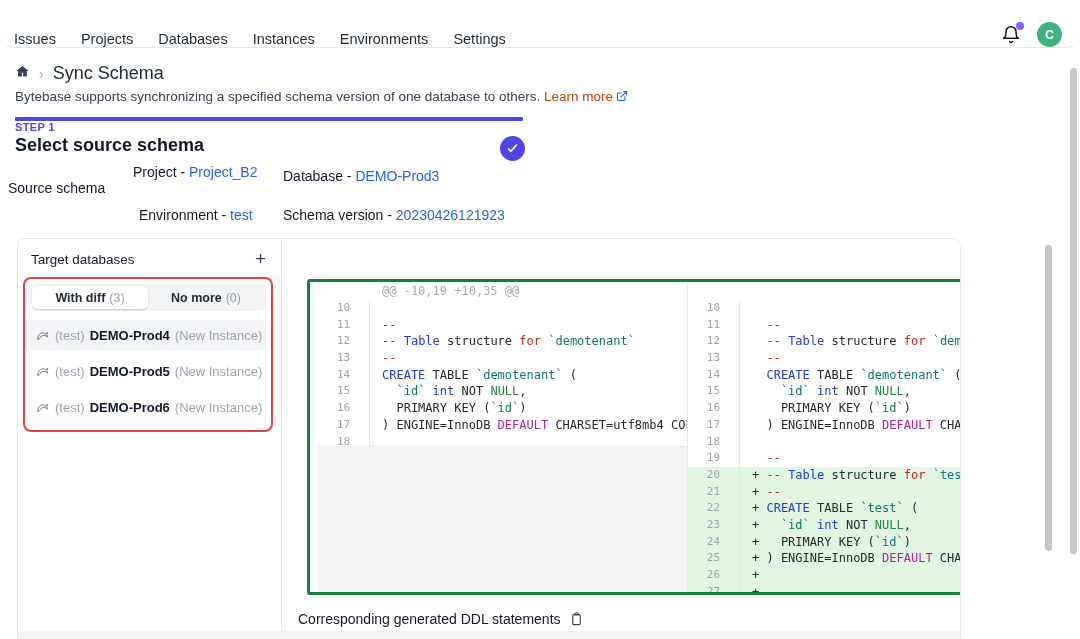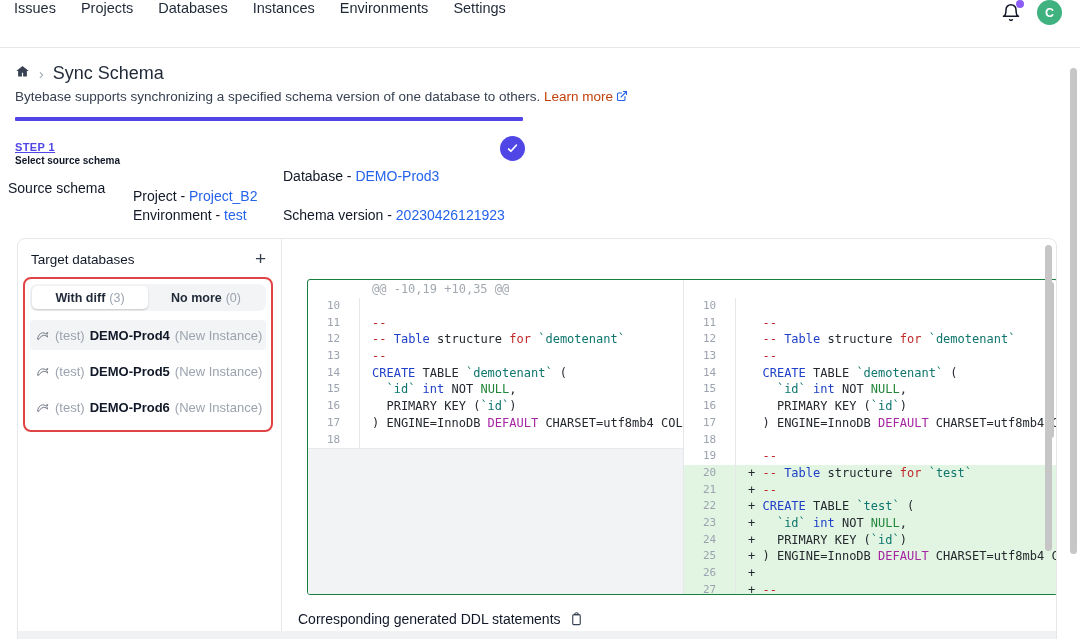--- a/index.html
+++ b/index.html
@@ -2,54 +2,54 @@
 <html><head>
 <meta charset="utf-8">
 <style>
   * { margin:0; padding:0; box-sizing:border-box; }
   html,body { width:1080px; height:639px; overflow:hidden; background:#fff;
     font-family:"Liberation Sans", sans-serif; color:#111827; }
   .stage { position:relative; width:1080px; height:639px; background:#fff; }
 
   
   .topnav { position:absolute; left:0; top:0; width:1080px; height:48px;
-    border-bottom:1px solid #e5e7eb; display:flex; align-items:flex-start; padding:0 14px; }
+    border-bottom:1px solid #e5e7eb; display:flex; align-items:flex-end; padding:0 14px;border-radius:14px; }
   .nav-links { display:flex; gap:25px; }
   .nav-link { font-size:14.5px; font-weight:500; color:#1f2937; cursor:pointer; }
   .nav-right { margin-left:auto; display:flex; align-items:center; gap:16px; padding-right:4px; }
   .bell-wrap { position:relative; width:20px; height:20px; }
   .bell-dot { position:absolute; right:-3px; top:-3px; width:8px; height:8px; border-radius:50%; }
   .avatar { width:25px; height:25px; border-radius:50%; color:#fff; font-size:12.5px; font-weight:600;
     display:flex; align-items:center; justify-content:center; }
 
   
   .breadcrumb { position:absolute; left:15px; top:63px; display:flex; align-items:center; gap:9px; }
   .crumb-sep { color:#9ca3af; font-size:14px; line-height:1; }
   .crumb-page { font-size:18px; color:#1f2937; }
   .intro { position:absolute; left:15px; top:89px; font-size:13.5px; color:#374151; }
   .intro a { color:#c2410c; text-decoration:none; cursor:pointer; }
   .ext-icon { display:inline-block; vertical-align:-1px; margin-left:3px; }
 
   
   .step { position:absolute; top:117px; }
   .step .bar { height:4px; border-radius:1px; }
-  .step .lbl { margin-top:20px; font-size:11px; font-weight:700; letter-spacing:.4px;text-decoration:underline; }
-  .step .ttl { margin-top:2px; font-size:10px; font-weight:600; color:#111827; }
+  .step .lbl { margin-top:0; font-size:11px; font-weight:700; letter-spacing:.4px; }
+  .step .ttl { margin-top:2px; font-size:18px; font-weight:600; color:#111827; }
   .step1 { left:15px; width:508px; }
   .step2 { left:546px; width:511px; }
   .check-circle { position:absolute; left:500px; top:136px; width:25px; height:25px; border-radius:50%;
     display:flex; align-items:center; justify-content:center; }
 
   
   .src-head { position:absolute; left:8px; top:180px; font-size:14px; font-weight:400; }
   .kv { position:absolute; font-size:14px; color:#111827; }
   .kv a { color:#2563eb; text-decoration:none; cursor:pointer; }
 
   
-  .card { position:absolute; left:17px; top:238px; width:1040px; height:402px;
+  .card { position:absolute; left:17px; top:238px; width:944px; height:402px;
     border:1px solid #e5e7eb; border-radius:8px 8px 0 0; background:#fff; overflow:hidden; }
   .left-panel { position:absolute; left:0; top:0; width:264px; height:394px; border-right:1px solid #e5e7eb; }
   .lp-head { display:flex; align-items:center; justify-content:space-between; padding:12px 12px 0 13px; }
   .lp-title { font-size:13.5px; font-weight:500; color:#111827; }
   .plus-btn { font-size:19px; line-height:16px; color:#374151; cursor:pointer; padding:0 3px; }
   .red-box { margin:10px 8px 0 5px; border:2px solid #e04343; border-radius:8px; padding:5px; }
   .tab-track { display:flex; background:#f3f4f6; border-radius:7px; height:27px; padding:2px; }
   .tab { flex:1; display:flex; align-items:center; justify-content:center; gap:4px;
     font-size:12.5px; font-weight:600; color:#1f2937; cursor:pointer; border-radius:5px; }
   .tab .cnt { color:#9ca3af; font-weight:500; }
@@ -58,22 +58,22 @@
   .db-item { height:30px; display:flex; align-items:center; gap:5px; padding:0 6px; border-radius:4px;
     font-size:13px; white-space:nowrap; overflow:hidden; cursor:pointer; }
   .db-item.sel { background:#f3f4f6; }
   .db-env,.db-sfx { color:#9ca3af; }
   .db-name { font-weight:700; color:#111827; }
 
   
   .right-area { position:absolute; left:264px; top:0; width:776px; height:394px; }
   .preview-title { position:absolute; left:16px; top:15px; font-size:14px; color:#111827; }
   .diff { position:absolute; left:25px; top:40px; width:751px; height:316px;
-    border:1px solid #15803d; border-radius:3px; overflow:hidden; background:#fff;
-    font-family:"DejaVu Sans Mono", monospace; font-size:12px; display:flex; }
+    border:3px solid #15803d; border-radius:3px; overflow:hidden; background:#fff;
+    font-family:"DejaVu Sans Mono", monospace; font-size:12px; display:flex;padding-left:8px; }
   .pane { width:375px; position:relative; overflow:hidden; }
   .pane.rightp { border-left:1px solid #e5e7eb; width:374px; }
   .diff-hd { height:18px; line-height:18px; padding-left:64px; color:#a3a9b1; white-space:pre; }
   .diff-row { display:flex; height:16.7px; line-height:16.7px; }
   .diff-row.added { background:#e2f5e2; }
   .gut { width:52px; flex:none; text-align:center; color:#9ca3af; font-size:11px;
     border-right:1px solid #e5e7eb; }
   .code { white-space:pre; padding-left:12px; color:#24292f; overflow:hidden; }
   .filler { position:absolute; left:0; right:0; bottom:0; background:#f2f3f4; border-top:1px solid #e8e9ea; }
   .c-r{color:#c02828} .c-b{color:#2040c8} .c-t{color:#0f766e} .c-g{color:#22863a} .c-p{color:#a626a4}
@@ -141,27 +141,27 @@
     <div class="lbl" style="color:#4f46e5">STEP 1</div>
     <div class="ttl">Select source schema</div>
   </div>
   <div class="check-circle" style="background:#4f46e5">
     <svg width="13" height="13" viewBox="0 0 24 24" fill="none" stroke="#fff" stroke-width="3.2" stroke-linecap="round" stroke-linejoin="round">
         <path d="M5 13l4 4 10-11"></path>
       </svg>
   </div>
 
   <div class="src-head">Source schema</div>
-  <div class="kv" style="left:133px; top:188px">
+  <div class="kv" style="left:133px; top:164px">
     <span>Project - </span><a>Project_B2</a>
   </div>
   <div class="kv" style="left:283px; top:168px">
     <span>Database - </span><a>DEMO-Prod3</a>
   </div>
-  <div class="kv" style="left:133px; top:207px">
+  <div class="kv" style="left:139px; top:207px">
     <span>Environment - </span><a>test</a>
   </div>
   <div class="kv" style="left:283px; top:207px">
     <span>Schema version - </span><a>20230426121923</a>
   </div>
 
   <div class="card">
 
     <div class="left-panel">
       <div class="lp-head">

